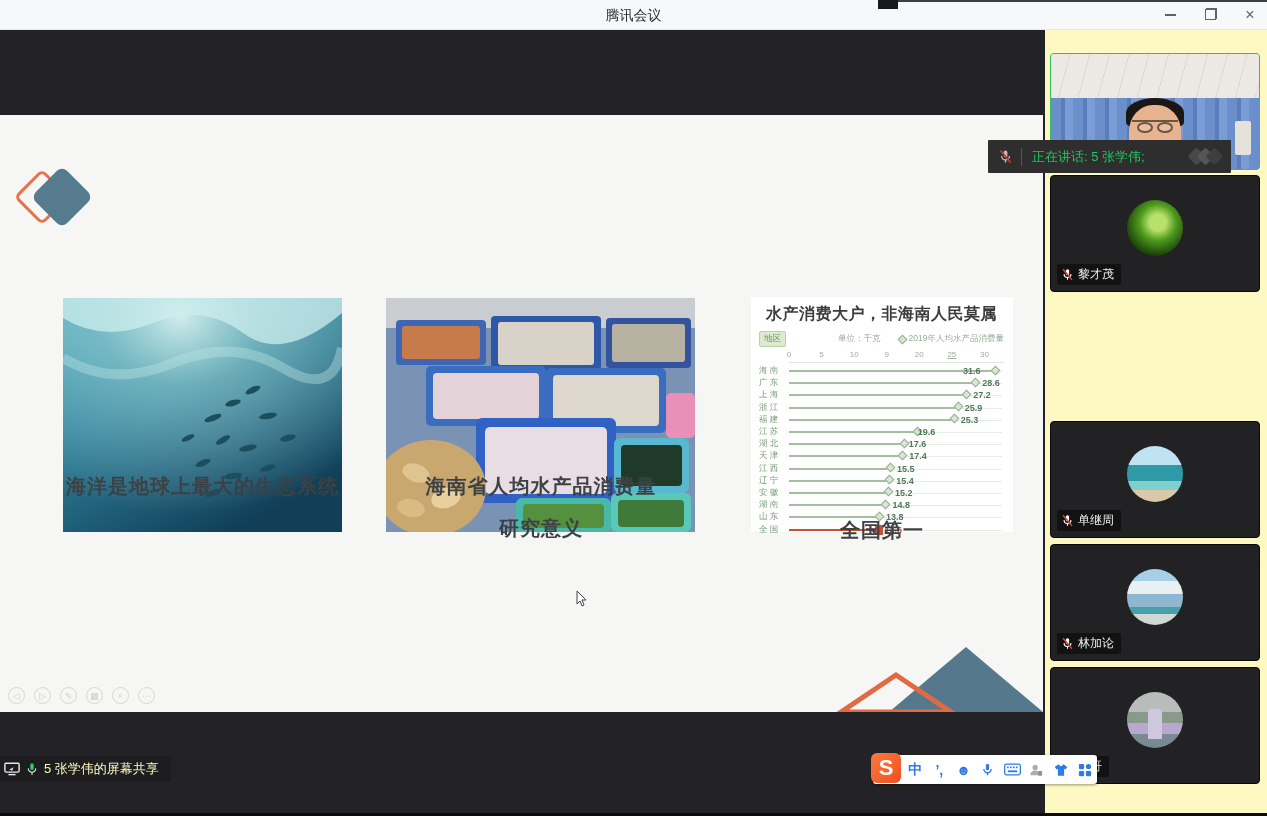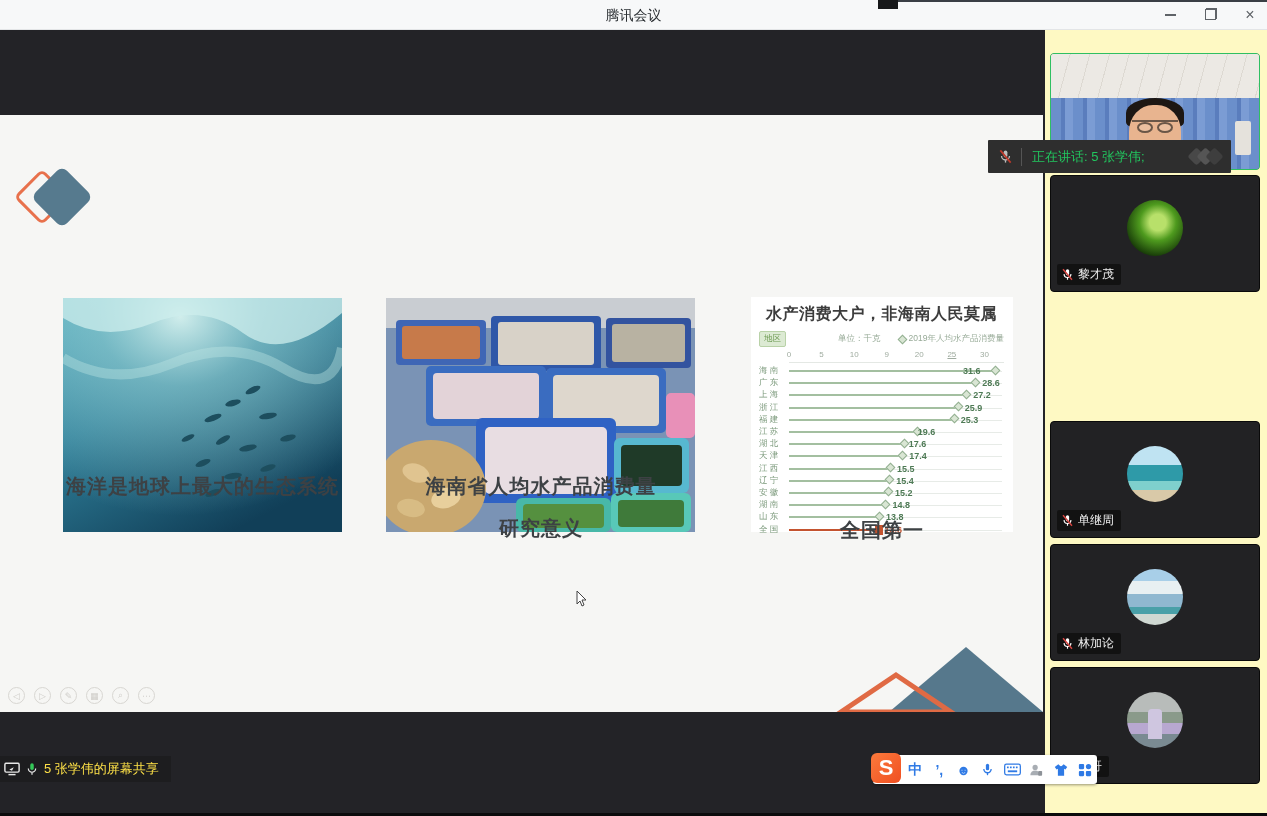--- a/index.html
+++ b/index.html
@@ -119,21 +119,21 @@
   .toast-text { color:#22c55e; font-size:13px; }
   .toast-logo { margin-left:auto; margin-right:10px; display:flex; }
   .toast-logo i { width:13px; height:13px; border-radius:3px; transform:rotate(45deg); display:inline-block; }
   .toast-logo i:nth-child(1){ background:#484848; }
   .toast-logo i:nth-child(2){ background:#555555; margin-left:-4px; }
   .toast-logo i:nth-child(3){ background:#3e3e3e; margin-left:-4px; }
 
   
   .share-pill { position:absolute; left:0; top:756px; height:26px; background:#1d1d1f;
     display:flex; align-items:center; gap:5px; padding:0 12px 0 4px; z-index:46; }
-  .share-pill span { color:#fde047; font-size:13px; }
+  .share-pill span { color:#fef9c3; font-size:13px; }
 
   
   .ime { position:absolute; left:873px; top:755px; width:224px; height:29px; background:#ffffff;
     border-radius:3px; display:flex; align-items:center; z-index:60; box-shadow:0 1px 3px rgba(0,0,0,.4); }
   .ime-logo { position:relative; width:30px; height:30px; margin:-4px 2px 0 -2px; background:linear-gradient(135deg,#fb7a3c,#f04f21);
     border-radius:6px; color:#fff; font-weight:bold; font-size:22px; display:flex; align-items:center; justify-content:center; cursor:pointer; }
   .ime-item { flex:1; display:flex; align-items:center; justify-content:center; color:#2f7ae5;
     font-size:14px; font-weight:bold; height:100%; cursor:pointer; }
   .ime-item svg { display:block; }
 

